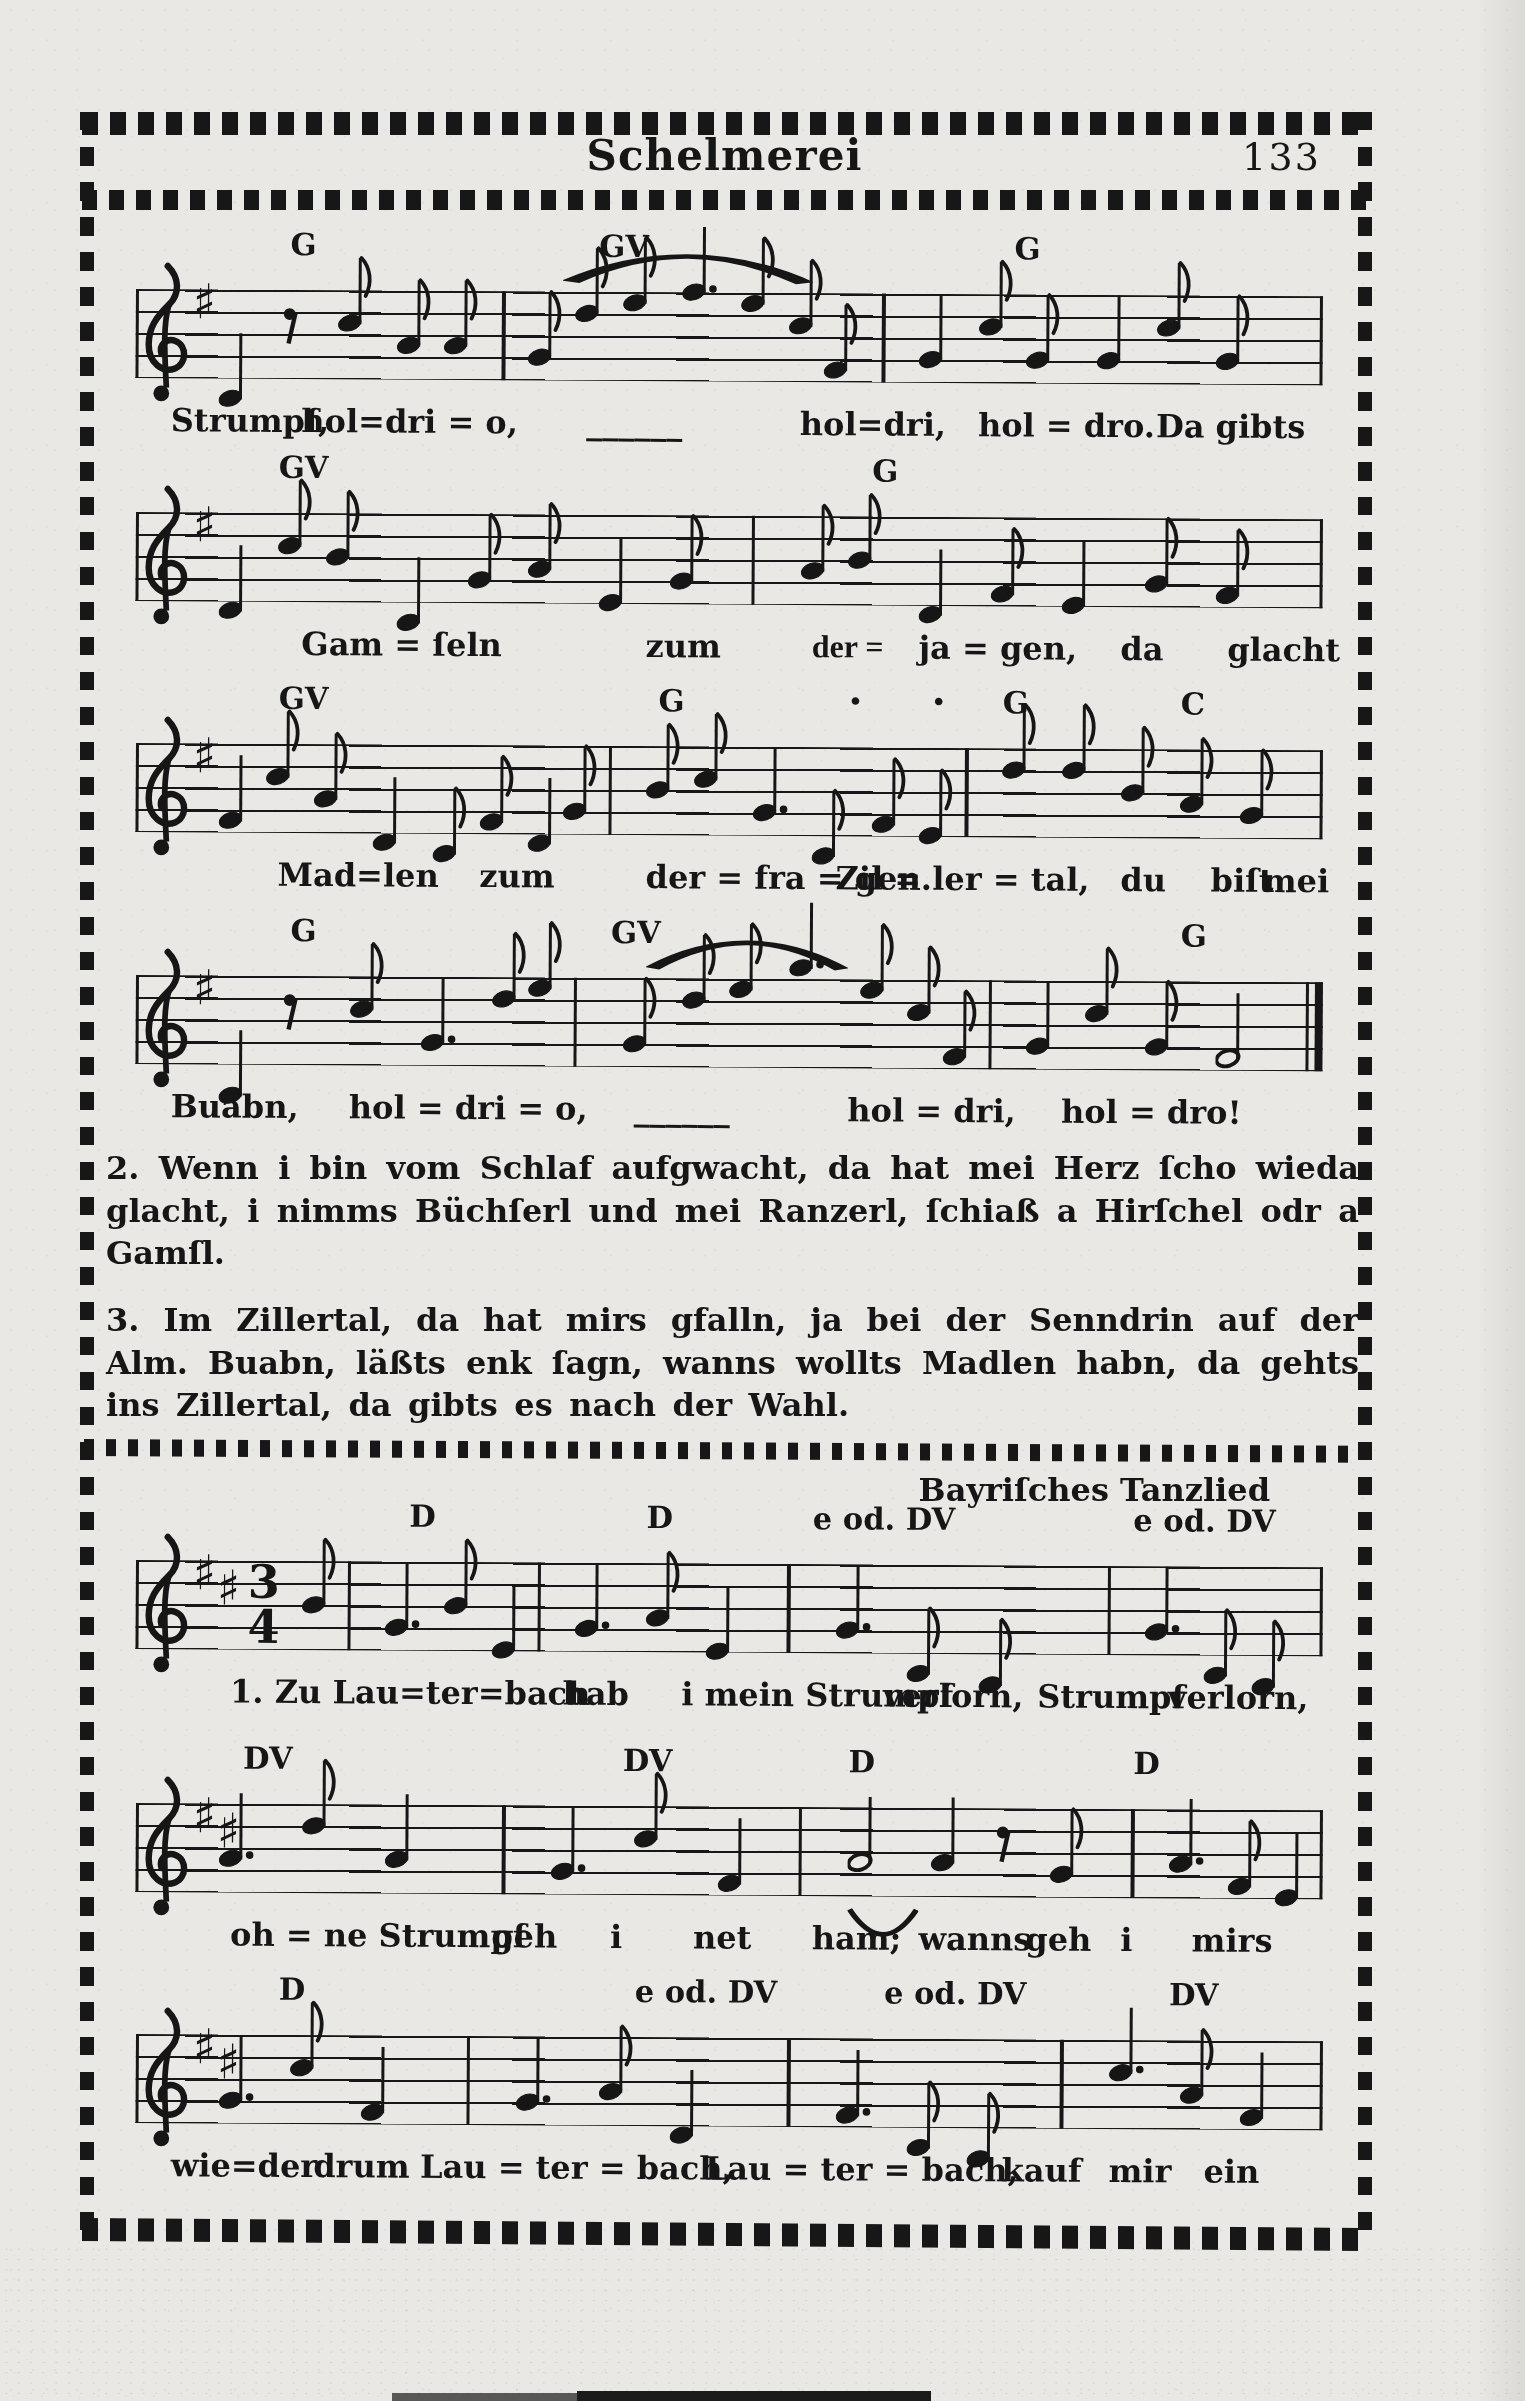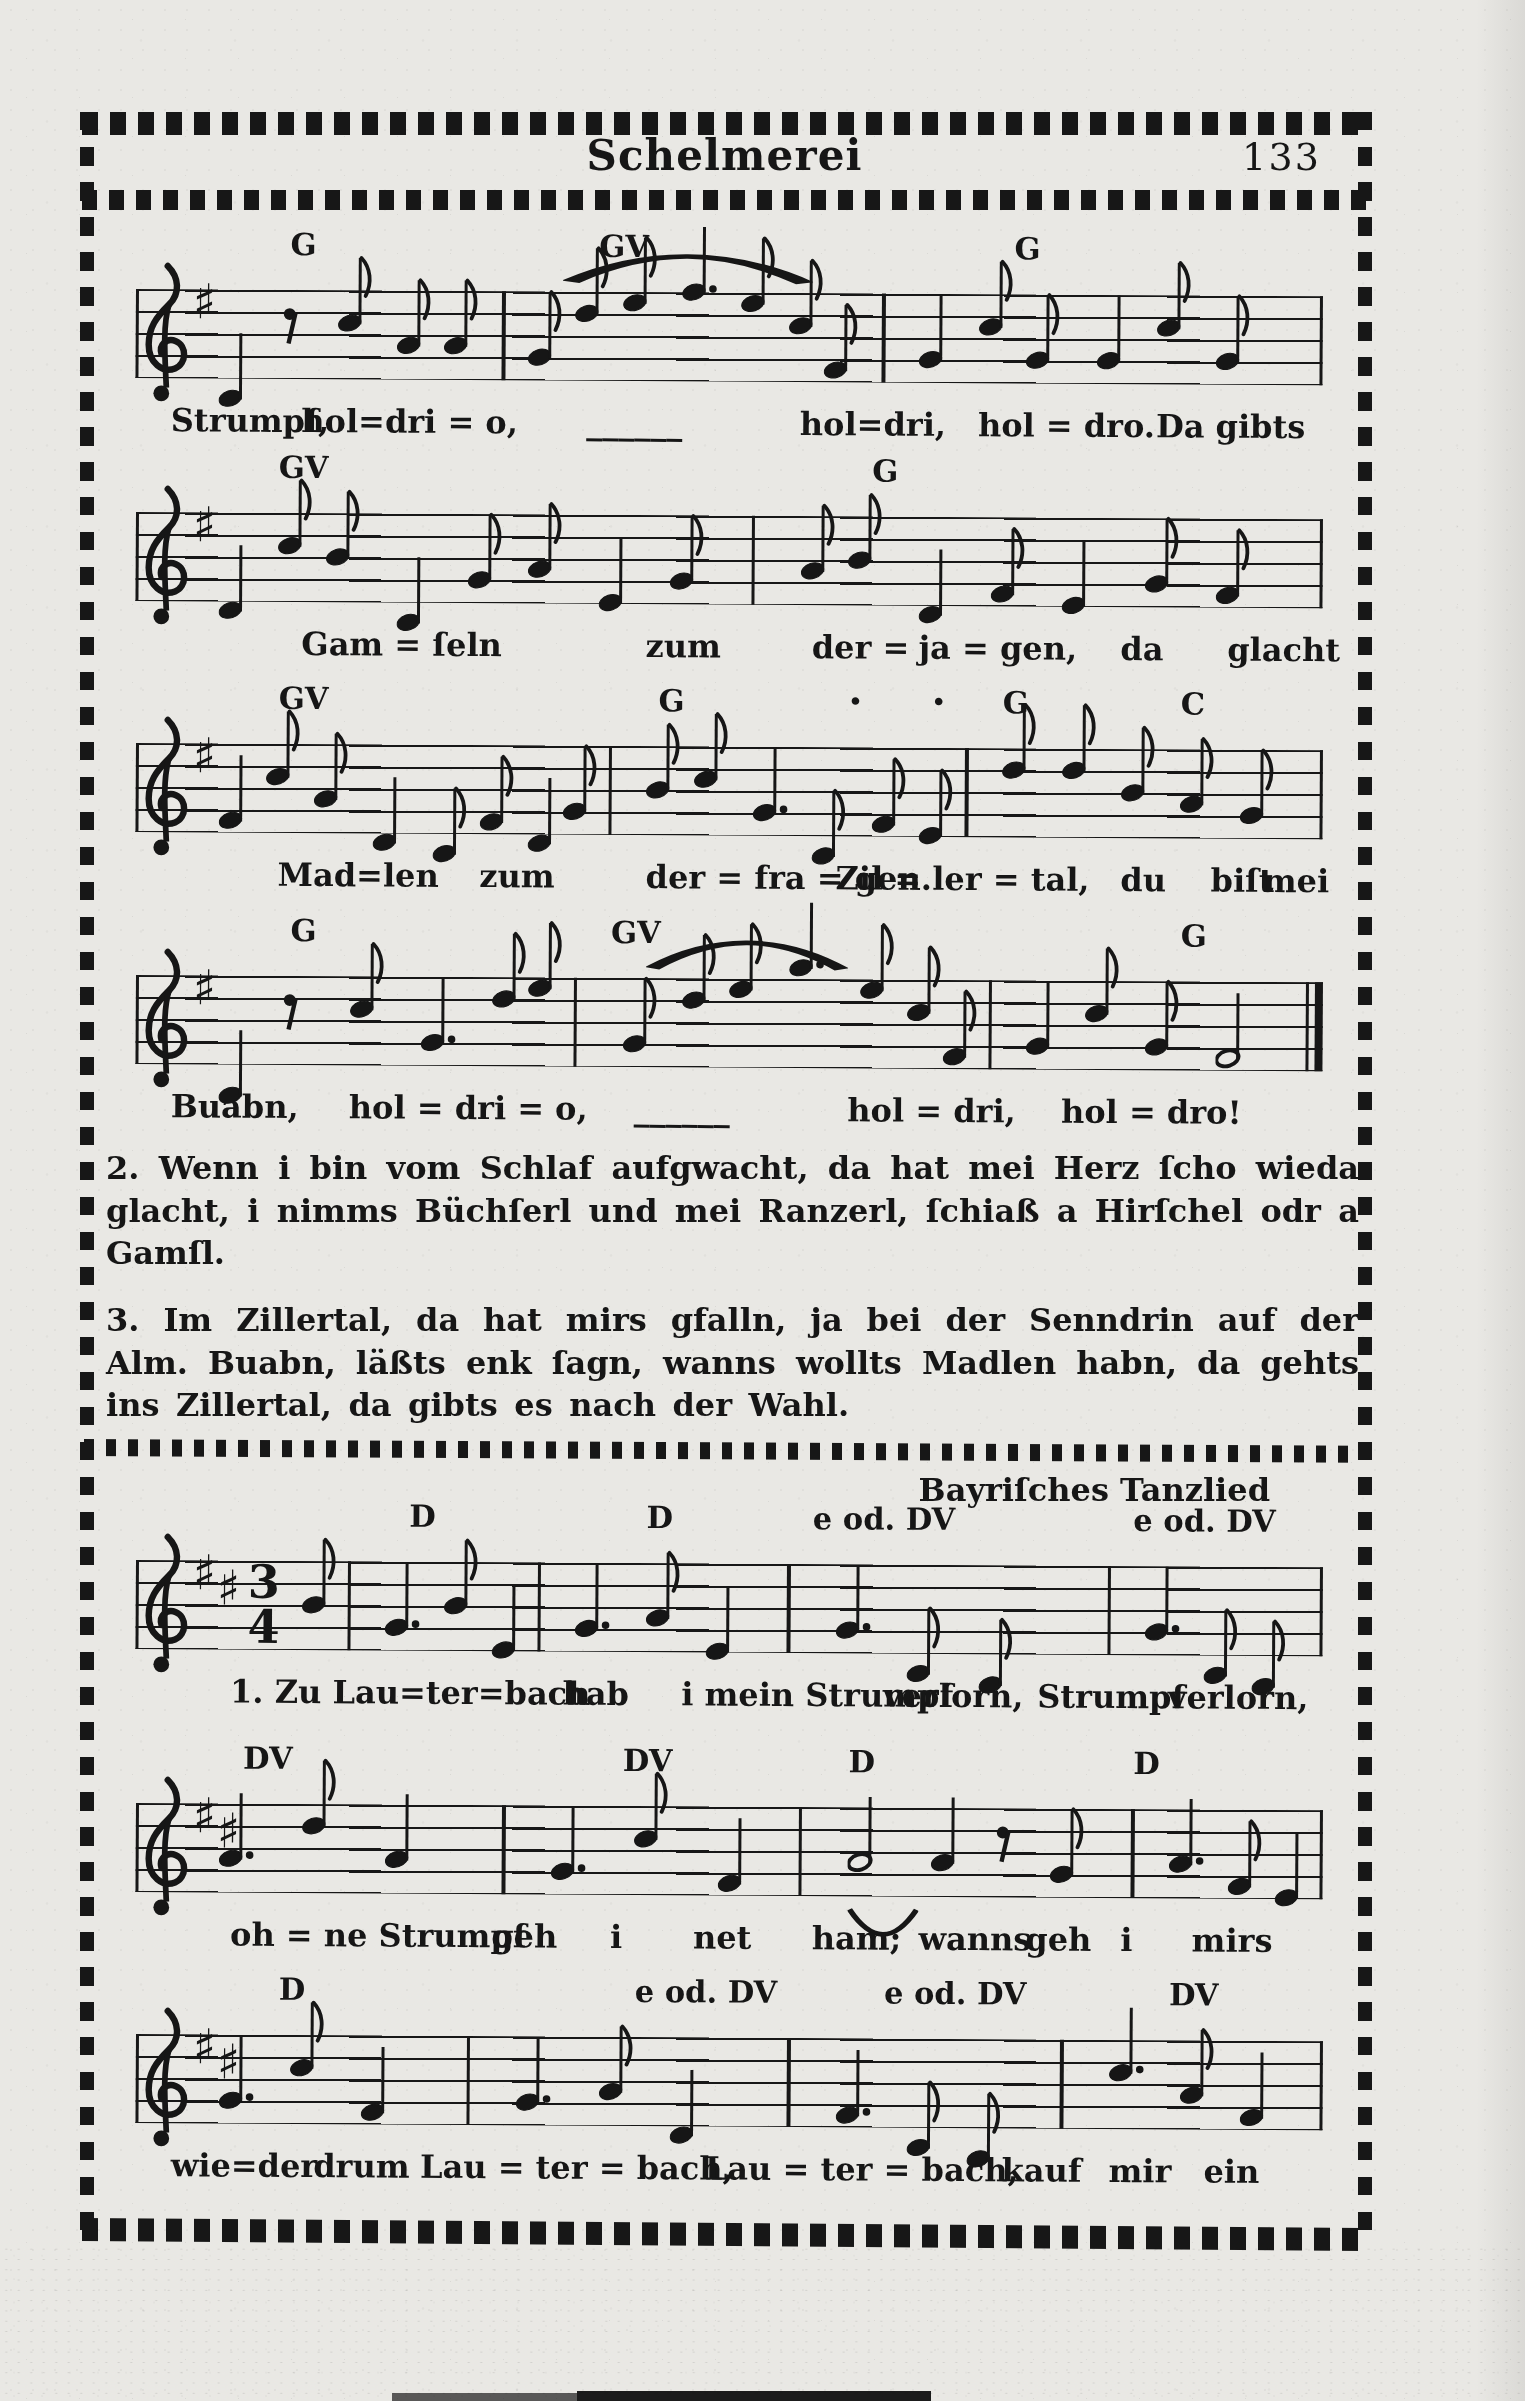--- a/index.html
+++ b/index.html
@@ -294,21 +294,21 @@
         <path d="M43 28 C60 46 63 74 51 98" fill="none" stroke="#161616" stroke-width="7" stroke-linecap="round"></path>
       </svg></div>
     <div class="note" style="left: calc(92% - 12px); top: -4.4px;"><svg viewBox="0 0 70 170" width="38" height="93">
         <ellipse cx="22" cy="148" rx="21" ry="14" transform="rotate(-18 22 148)" fill="#161616" stroke="#161616" stroke-width="2"></ellipse>
         <rect x="38" y="28" width="5.5" height="122" fill="#161616"></rect>
         <path d="M43 28 C60 46 63 74 51 98" fill="none" stroke="#161616" stroke-width="7" stroke-linecap="round"></path>
       </svg></div>
     <div class="lyrics">
       <div class="lyric" style="left: 14%;">Gam = ſeln</div>
       <div class="lyric" style="left: 43%;">zum</div>
-      <div class="lyric" style="left: 57%;">der =</div>
+      <div class="lyric" style="left: 57%; font-family: Liberation Serif, serif;">der =</div>
       <div class="lyric" style="left: 66%;">ja = gen,</div>
       <div class="lyric" style="left: 83%;">da</div>
       <div class="lyric" style="left: 92%;">glacht</div>
     </div>
   </div>
 <div class="system" style="top: 743px;">
     <div class="staff-lines"></div>
     <div class="barline" style="left: 0px;"></div>
     <div class="clef"><svg viewBox="0 0 74 215" width="53" height="156">
         <path d="M40 8 C56 24 58 46 42 62 C24 80 14 94 14 118 C14 144 34 158 51 151 C68 144 67 119 52 113 C39 108 28 118 32 131" fill="none" stroke="#161616" stroke-width="9" stroke-linecap="round"></path>

